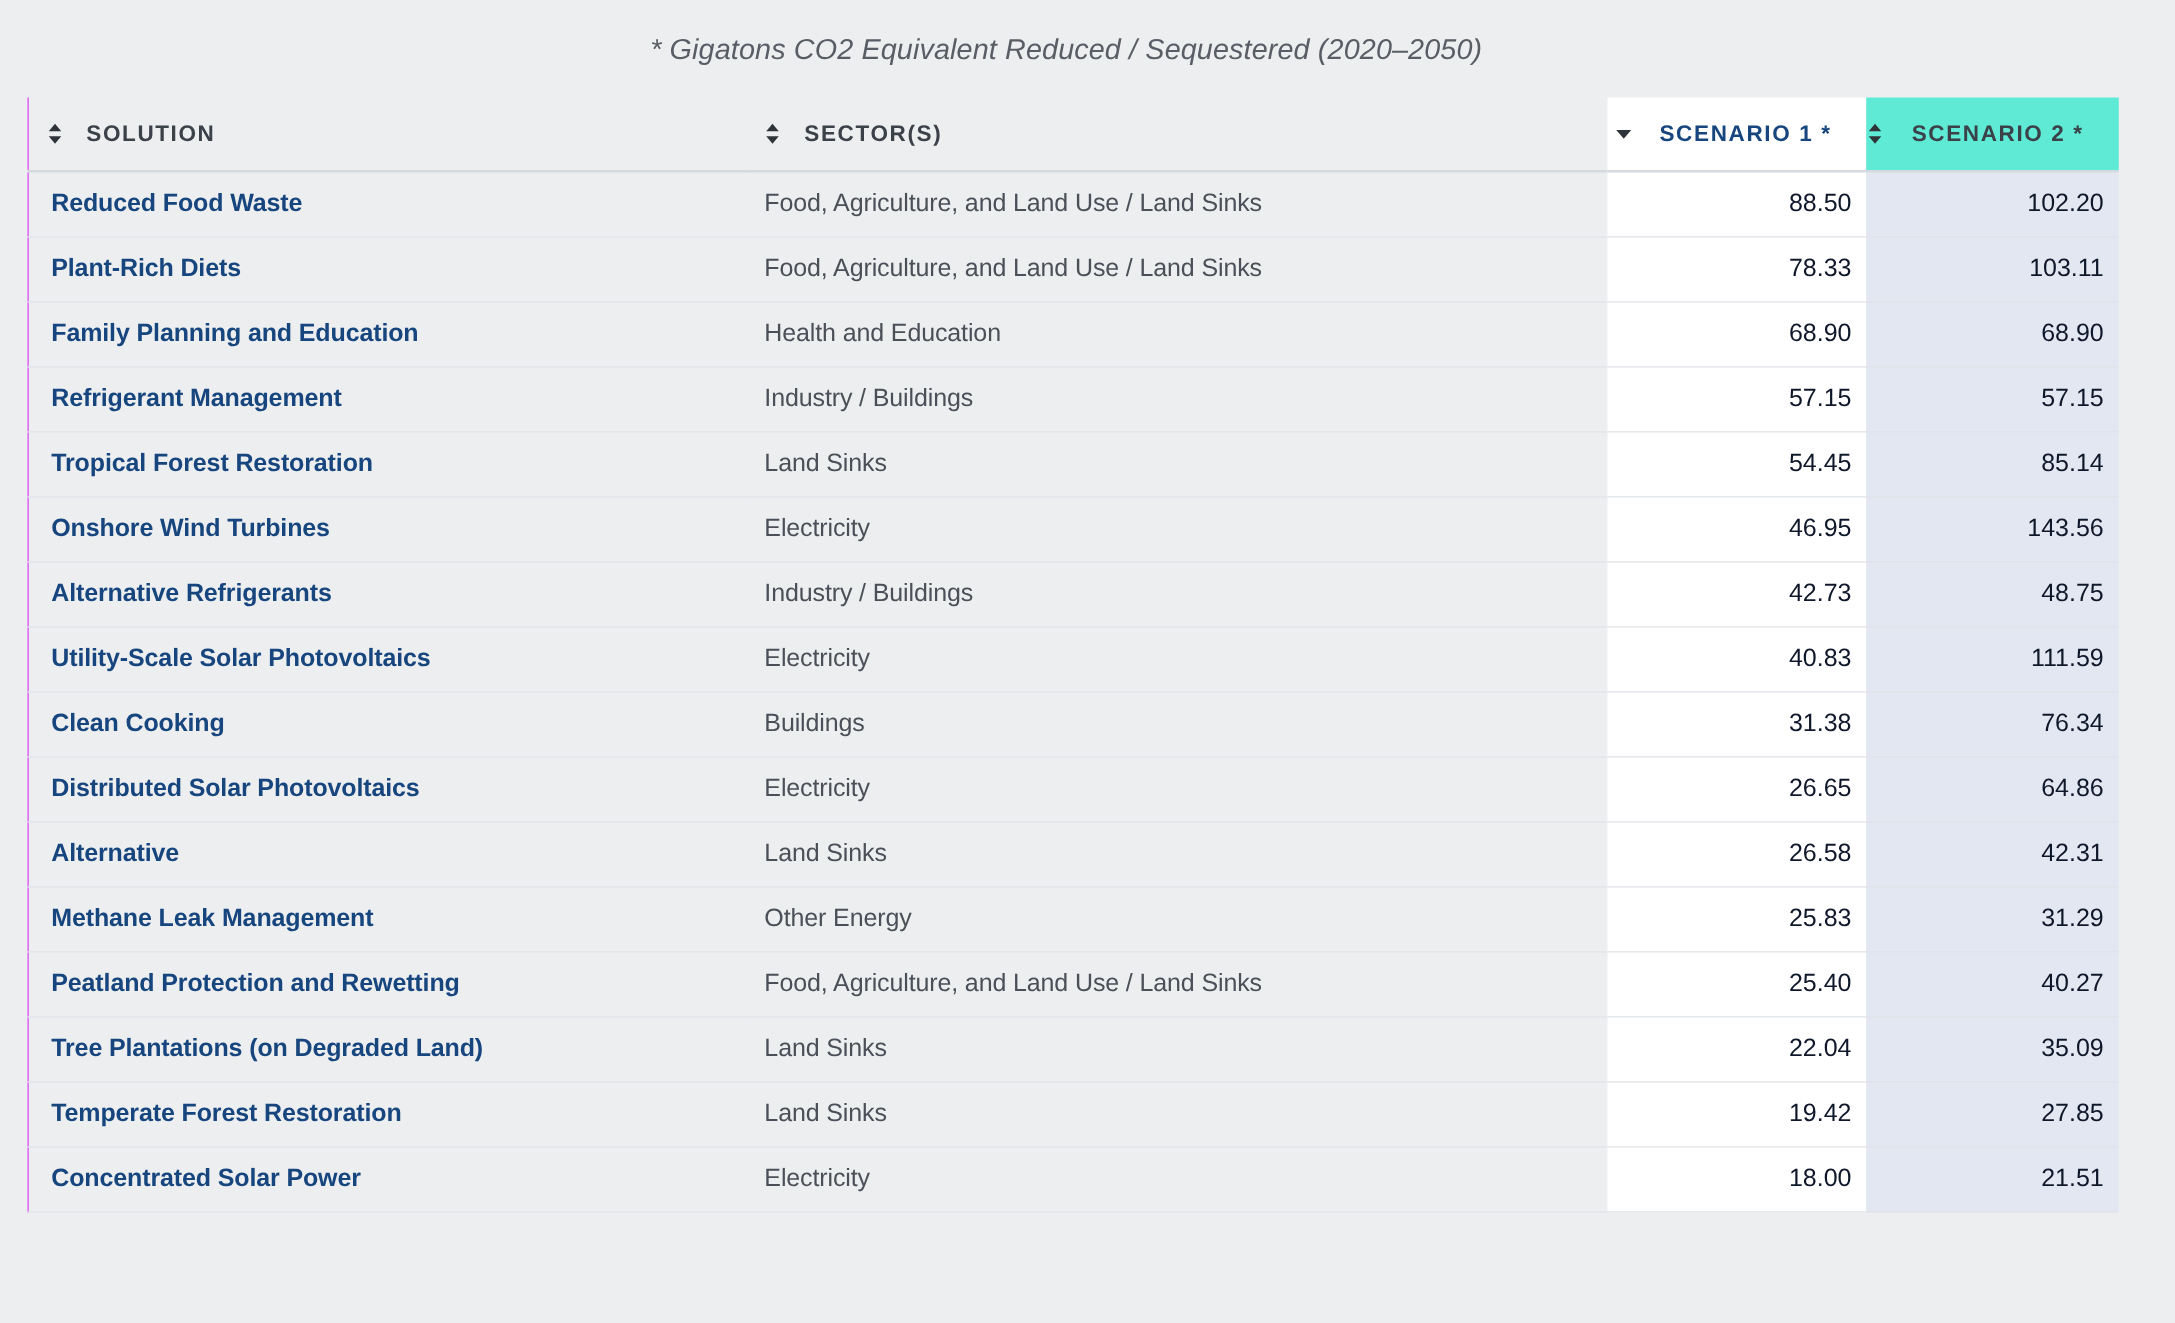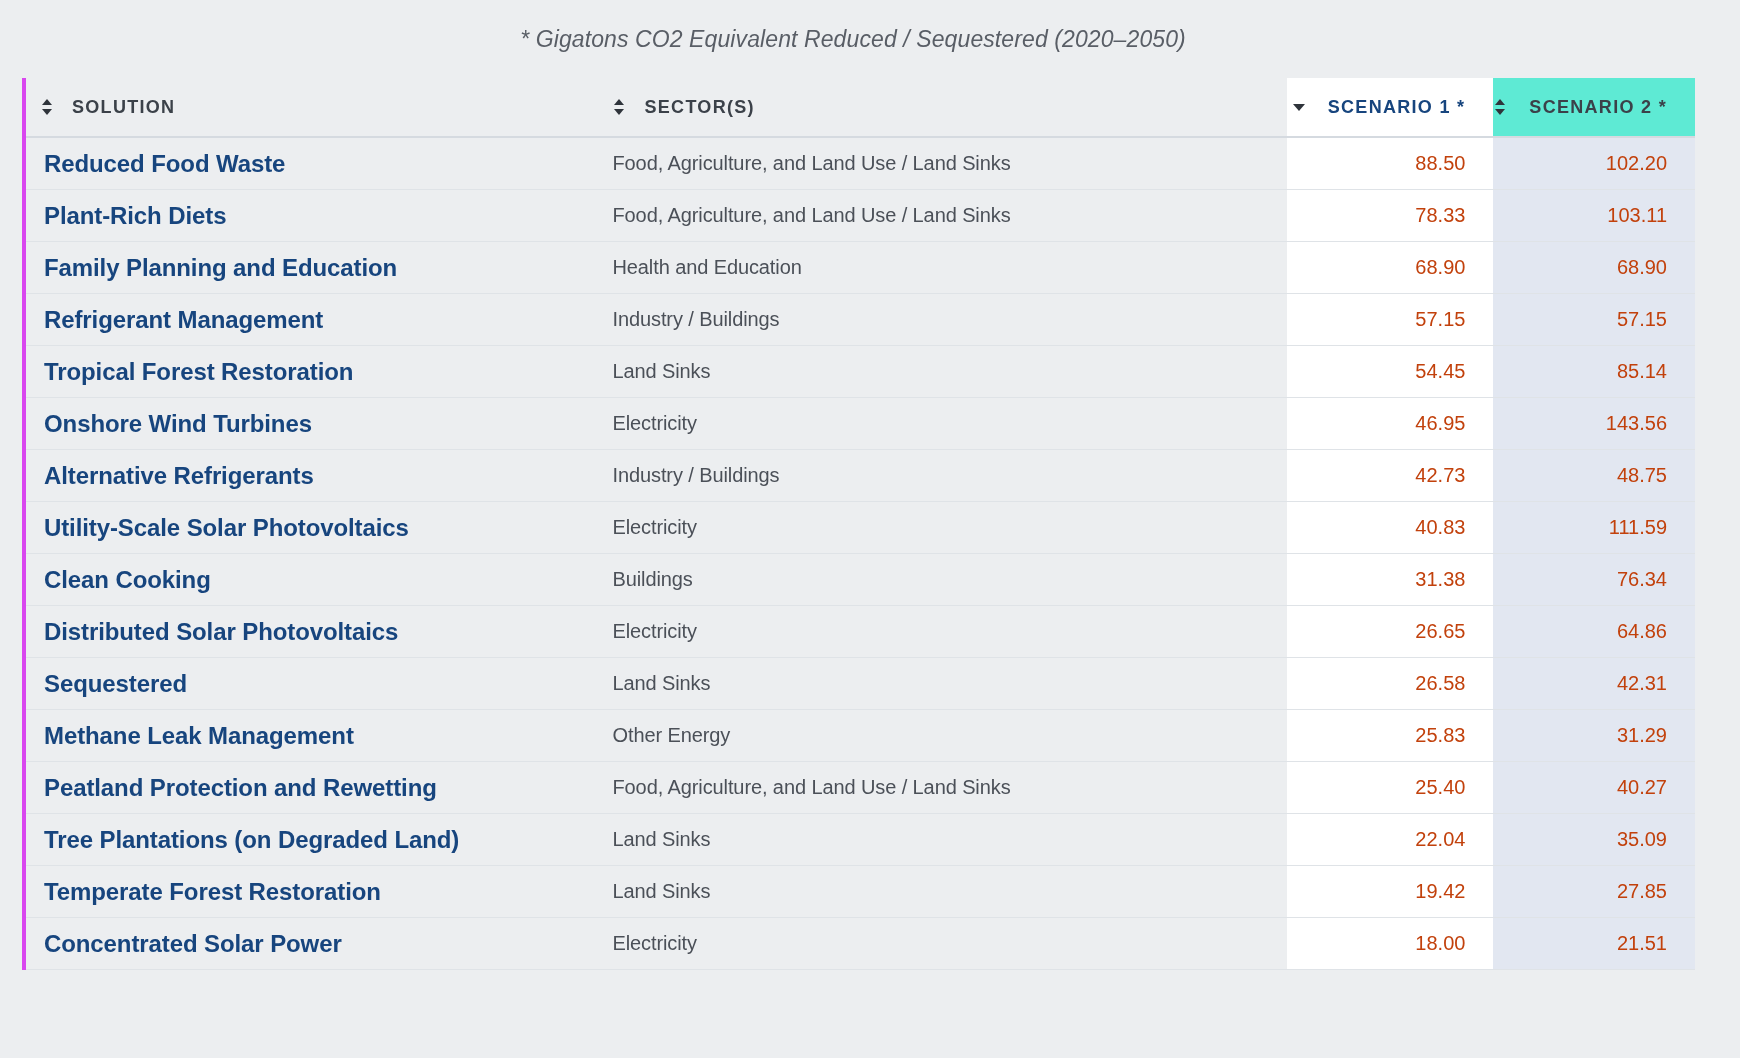--- a/index.html
+++ b/index.html
@@ -117,55 +117,55 @@
   .th-inner.left .sort-ico  { margin-right: 18px; }
   .th-inner.right .sort-ico { margin-right: 22px; }
 
   
   th.col-s1 { background: #ffffff; }
   th.col-s2 { background: #5eead4; }
   th.col-sol, th.col-sec { background: transparent; }
 
   
   th.col-sol, td.col-sol {
-    border-left: 4px solid #d946ef;
+    border-left: 1px solid #d946ef;
   }
 
   
   tbody td {
     height: 51px;
     padding: 0;
     border-bottom: 1px solid #dfe3e7;
     vertical-align: middle;
   }
   td.col-s1 { background: #ffffff; }
   td.col-s2 { background: #e2e7f1; }
 
   .cell-sol {
     padding-left: 18px;
-    font-size: 24px;
+    font-size: 20px;
     font-weight: bold;
     color: #17457e;
     letter-spacing: -.1px;
     white-space: nowrap;
     cursor: pointer;
   }
   .cell-sec {
     padding-left: 14px;
     font-size: 20px;
     font-weight: normal;
     color: #4b5058;
     letter-spacing: -.1px;
     white-space: nowrap;
   }
   .cell-num {
     text-align: right;
-    padding-right: 28px;
+    padding-right: 12px;
     font-size: 20px;
-    color: #c2410c;
+    color: #0f172a;
     white-space: nowrap;
   }
 
   
   .fade-bottom {
     position: absolute;
     left: 0;
     bottom: 0;
     width: 1740px;
     height: 14px;
@@ -352,21 +352,21 @@
           </td>
           <td class="col-s1">
             <div class="cell-num">26.65</div>
           </td>
           <td class="col-s2">
             <div class="cell-num">64.86</div>
           </td>
         </tr>
         <tr>
           <td class="col-sol">
-            <div class="cell-sol">Sequestered</div>
+            <div class="cell-sol">Alternative</div>
           </td>
           <td class="col-sec">
             <div class="cell-sec">Land Sinks</div>
           </td>
           <td class="col-s1">
             <div class="cell-num">26.58</div>
           </td>
           <td class="col-s2">
             <div class="cell-num">42.31</div>
           </td>

